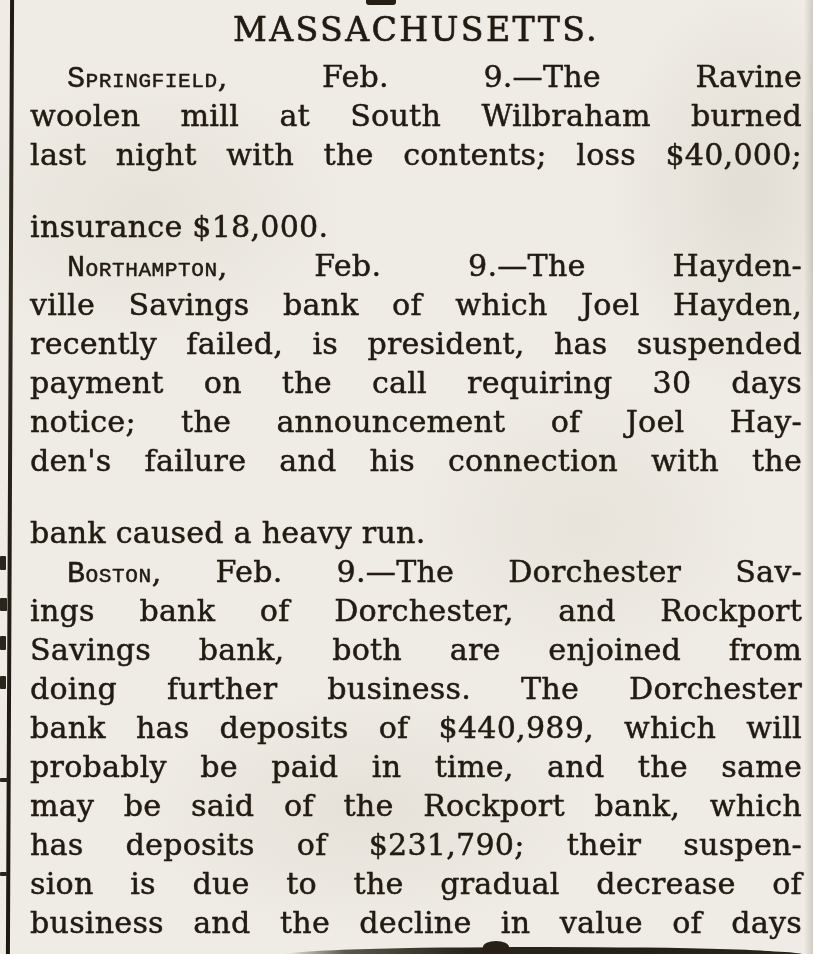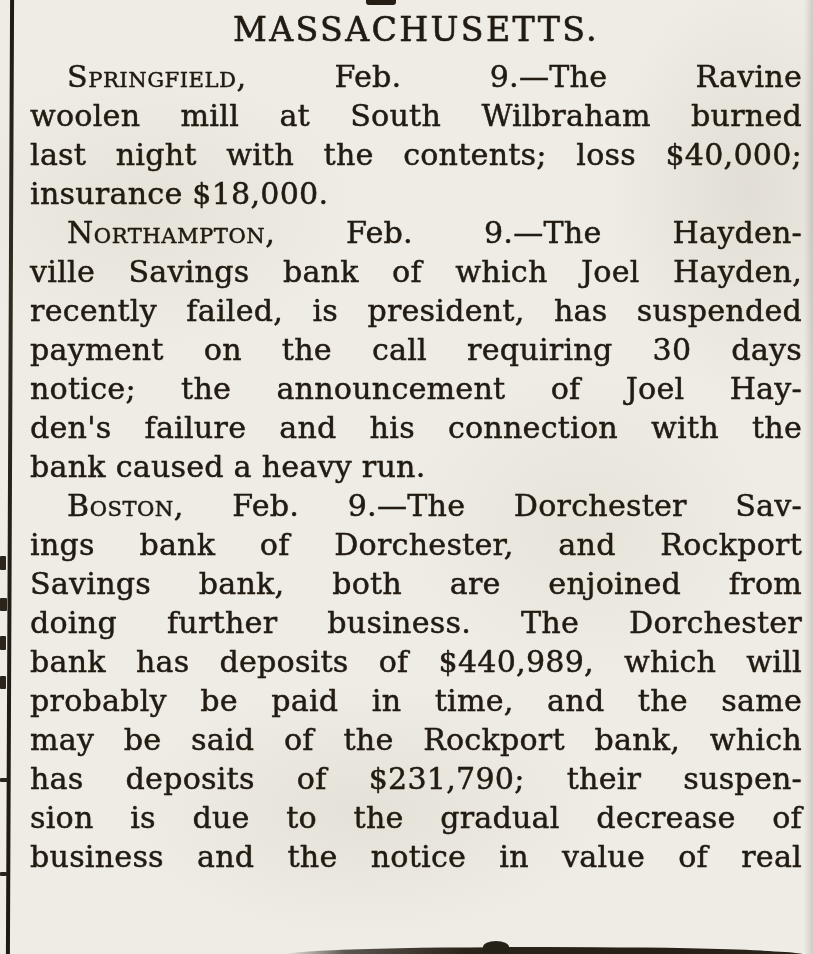--- a/index.html
+++ b/index.html
@@ -53,23 +53,23 @@
     letter-spacing:0.3px;
     -webkit-text-stroke:0.35px var(--ink);
     text-shadow:0.35px 0.35px 0.8px rgba(30,23,14,.45);
   }
   .line{
     white-space:nowrap;
     text-align:justify;
     text-align-last:justify;
     height:39px;
   }
-  .line.last{text-align-last:left;}
+  .line.last{text-align-last:left;margin-top:33px;}
   .line.indent{padding-left:37px;}
-  .sc{font-variant:small-caps;letter-spacing:0.6px;}
+  .sc{font-variant:small-caps;letter-spacing:0.6px;font-family:Liberation Mono, monospace;}
   
   .bottom-divider{
     position:absolute;left:283px;right:8px;bottom:-2px;height:9px;
     background:linear-gradient(to right, rgba(42,36,27,0), rgba(42,36,27,.75) 12%, #2a241b 35%, #262017 70%, #2a241b 100%);
     border-radius:50% 50% 0 0 / 90% 90% 0 0;
   }
   .bottom-divider::before{
     content:"";
     position:absolute;left:200px;top:-6px;width:26px;height:12px;
     background:#262017;border-radius:50% 50% 0 0;
@@ -108,18 +108,18 @@
       <div class="line last">bank caused a heavy run.</div>
       <div class="line indent"><span class="sc">Boston</span>, Feb. 9.—The Dorchester Sav-</div>
       <div class="line">ings bank of Dorchester, and Rockport</div>
       <div class="line">Savings bank, both are enjoined from</div>
       <div class="line">doing further business. The Dorchester</div>
       <div class="line">bank has deposits of $440,989, which will</div>
       <div class="line">probably be paid in time, and the same</div>
       <div class="line">may be said of the Rockport bank, which</div>
       <div class="line">has deposits of $231,790; their suspen-</div>
       <div class="line">sion is due to the gradual decrease of</div>
-      <div class="line">business and the notice in value of real</div>
+      <div class="line">business and the decline in value of days</div>
     </div>
 
   <div class="bottom-divider"></div>
 
 </div>
 
 </body></html>

